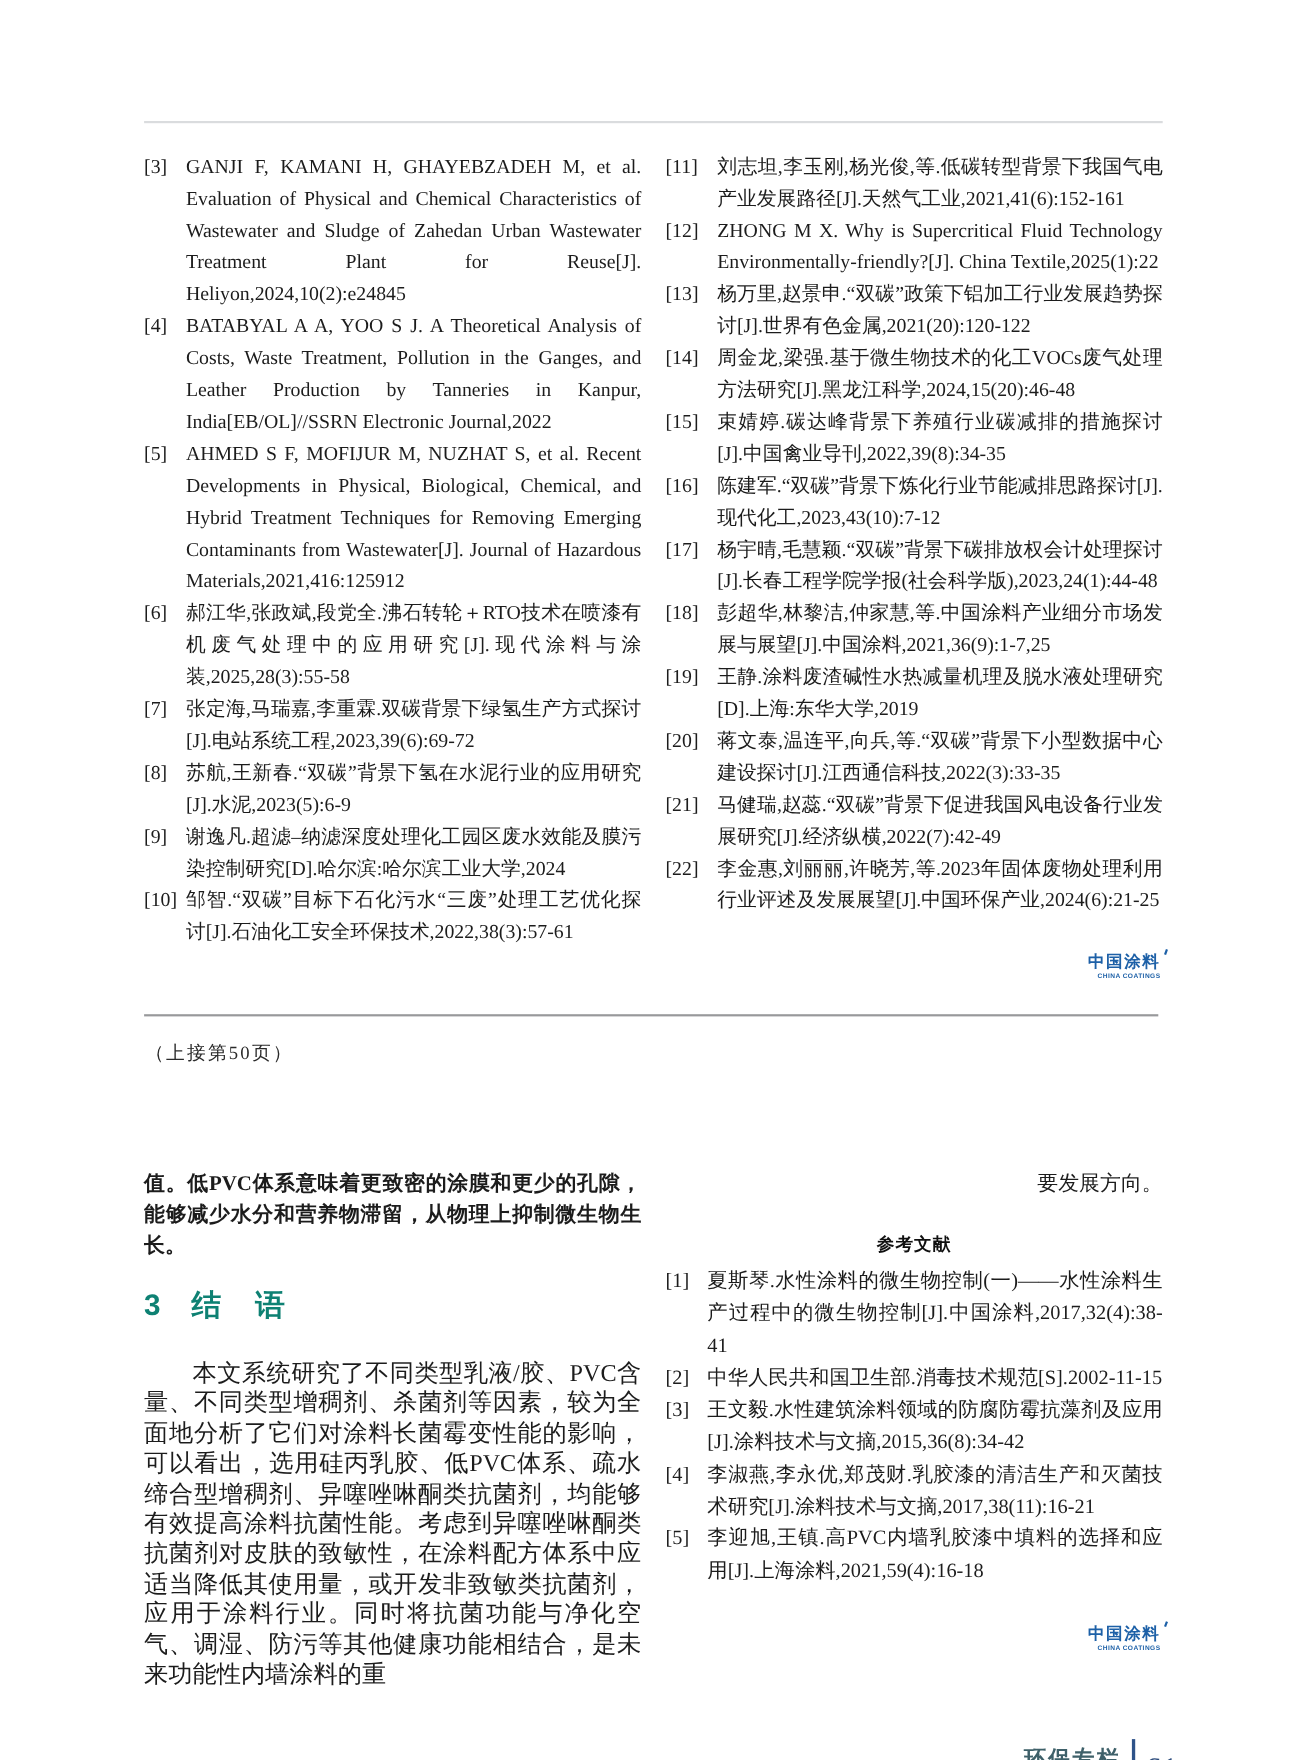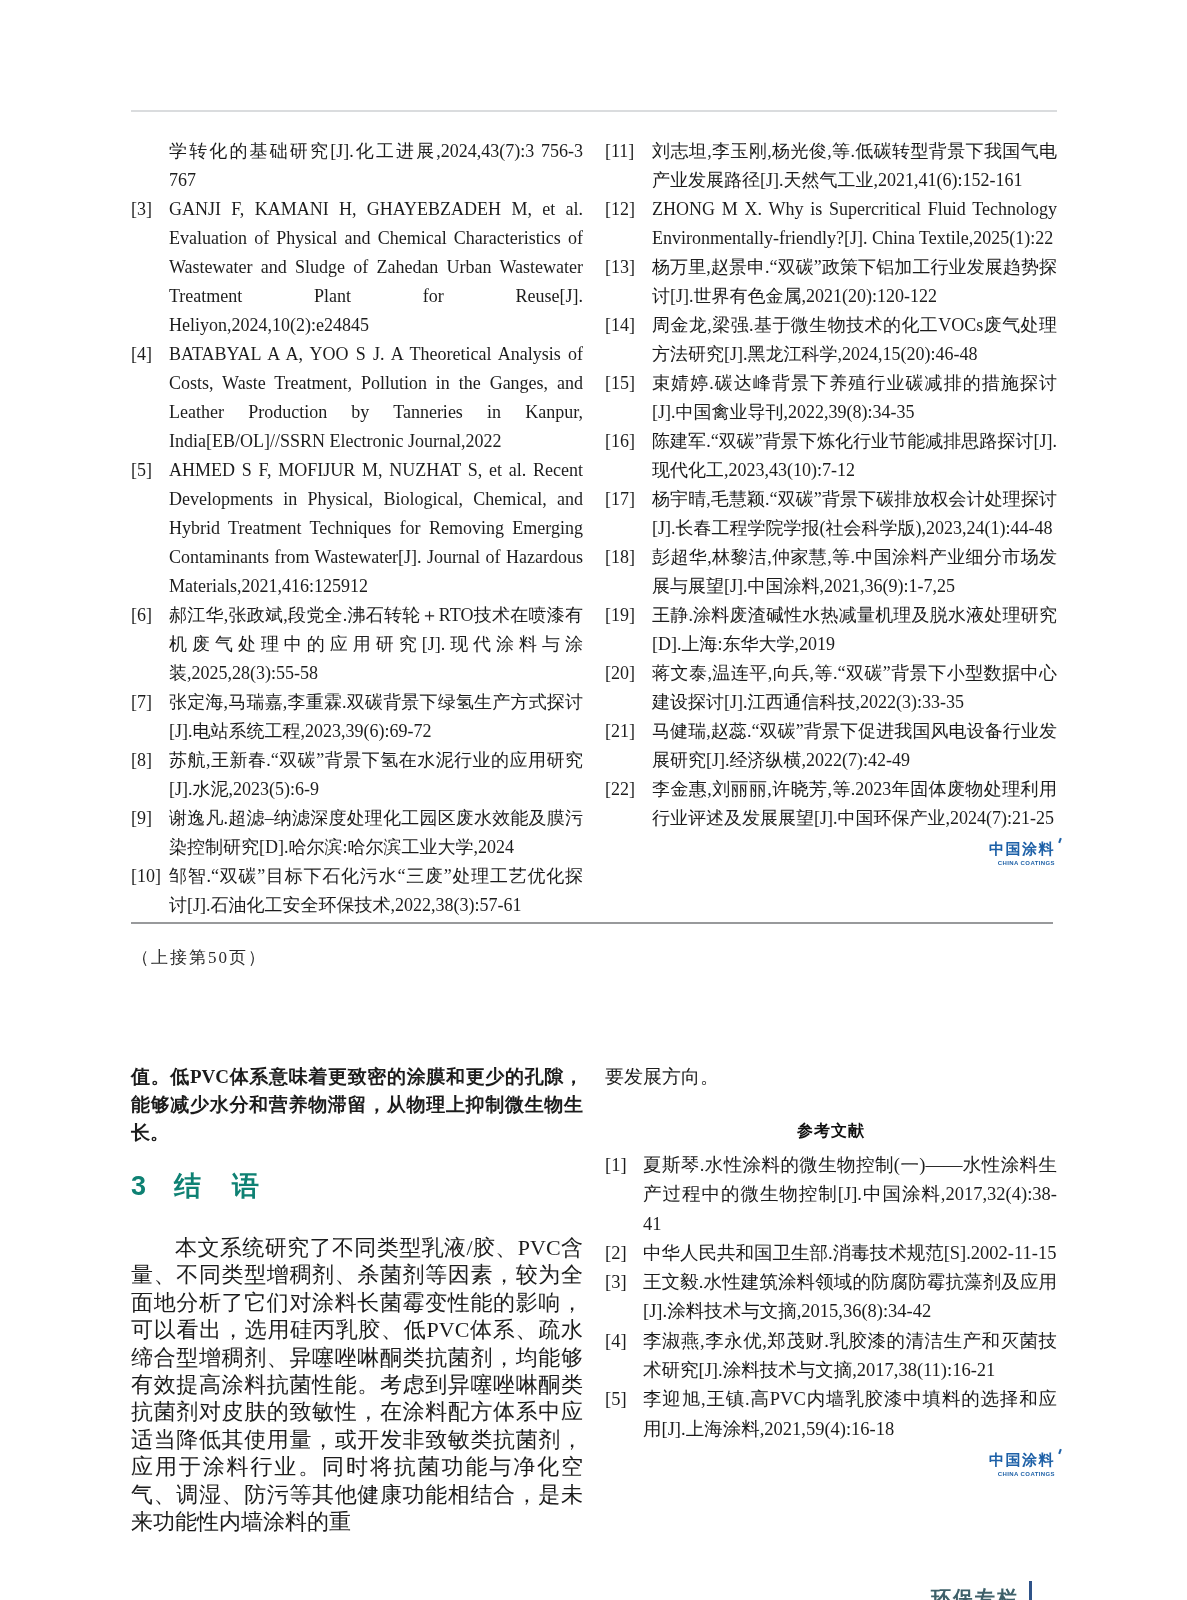--- a/index.html
+++ b/index.html
@@ -39,21 +39,21 @@
 
   
   .brand {
     display:flex; flex-direction:column; align-items:flex-end;
     margin-top:7px; margin-right:2px;
   }
   .brand-cn {
     position:relative;
     color:#1D60A7;
     font-family:"Liberation Sans","DejaVu Sans",sans-serif;
-    font-weight:700; font-size:15px; letter-spacing:1.5px;
+    font-weight:700; font-size:15px; letter-spacing:1.5px;margin-top:25px;
   }
   .brand-tick {
     position:absolute; right:-6px; top:-2px;
     width:2px; height:5px; background:#1D60A7; transform:rotate(20deg);
   }
   .brand-en {
     color:#1D60A7;
     font-family:"Liberation Sans","DejaVu Sans",sans-serif;
     font-weight:700; font-size:6px; letter-spacing:0.4px; margin-top:1px;
   }
@@ -86,21 +86,21 @@
     display:flex; align-items:baseline;
   }
   .section-num { margin-right:28px; }
   .section-title { letter-spacing:2px; }
   .body-para {
     margin-top:30px;
     font-size:22px; line-height:27.4px;
     text-align:justify; text-indent:2em;
   }
 
-  .cont-para { font-size:19px; line-height:28px; }
+  .cont-para { font-size:19px; line-height:28px;text-align:right; }
   .ref-heading {
     margin-top:30px; margin-bottom:9px;
     text-align:center;
     font-family:"Liberation Sans","DejaVu Sans",sans-serif;
     font-weight:700; font-size:16px; color:#101010; letter-spacing:1px;
   }
   .refs-bottom .ref { font-size:18.5px; line-height:29.3px; }
 
   
   .footer {
@@ -128,21 +128,20 @@
 </style>
 </head>
 <body>
 
 <div class="page">
 
   <div class="head-rule"></div>
 
   <div class="refs-top">
     <div class="refs-col refs-col-left">
-        <div class="ref no-label"><span class="ref-text">学转化的基础研究[J].化工进展,2024,43(7):3 756-3 767</span></div>
         <div class="ref"><span class="ref-label">[3]</span><span class="ref-text">GANJI F, KAMANI H, GHAYEBZADEH M, et al. Evaluation of Physical and Chemical Characteristics of Wastewater and Sludge of Zahedan Urban Wastewater Treatment Plant for Reuse[J]. Heliyon,2024,10(2):e24845</span></div>
         <div class="ref"><span class="ref-label">[4]</span><span class="ref-text">BATABYAL A A, YOO S J. A Theoretical Analysis of Costs, Waste Treatment, Pollution in the Ganges, and Leather Production by Tanneries in Kanpur, India[EB/OL]//SSRN Electronic Journal,2022</span></div>
         <div class="ref"><span class="ref-label">[5]</span><span class="ref-text">AHMED S F, MOFIJUR M, NUZHAT S, et al. Recent Developments in Physical, Biological, Chemical, and Hybrid Treatment Techniques for Removing Emerging Contaminants from Wastewater[J]. Journal of Hazardous Materials,2021,416:125912</span></div>
         <div class="ref"><span class="ref-label">[6]</span><span class="ref-text">郝江华,张政斌,段党全.沸石转轮＋RTO技术在喷漆有机废气处理中的应用研究[J].现代涂料与涂装,2025,28(3):55-58</span></div>
         <div class="ref"><span class="ref-label">[7]</span><span class="ref-text">张定海,马瑞嘉,李重霖.双碳背景下绿氢生产方式探讨[J].电站系统工程,2023,39(6):69-72</span></div>
         <div class="ref"><span class="ref-label">[8]</span><span class="ref-text">苏航,王新春.“双碳”背景下氢在水泥行业的应用研究[J].水泥,2023(5):6-9</span></div>
         <div class="ref"><span class="ref-label">[9]</span><span class="ref-text">谢逸凡.超滤–纳滤深度处理化工园区废水效能及膜污染控制研究[D].哈尔滨:哈尔滨工业大学,2024</span></div>
         <div class="ref"><span class="ref-label">[10]</span><span class="ref-text">邹智.“双碳”目标下石化污水“三废”处理工艺优化探讨[J].石油化工安全环保技术,2022,38(3):57-61</span></div>
       </div>
     <div class="refs-col refs-col-right">
@@ -151,21 +150,21 @@
           <div class="ref"><span class="ref-label">[12]</span><span class="ref-text">ZHONG M X. Why is Supercritical Fluid Technology Environmentally-friendly?[J]. China Textile,2025(1):22</span></div>
           <div class="ref"><span class="ref-label">[13]</span><span class="ref-text">杨万里,赵景申.“双碳”政策下铝加工行业发展趋势探讨[J].世界有色金属,2021(20):120-122</span></div>
           <div class="ref"><span class="ref-label">[14]</span><span class="ref-text">周金龙,梁强.基于微生物技术的化工VOCs废气处理方法研究[J].黑龙江科学,2024,15(20):46-48</span></div>
           <div class="ref"><span class="ref-label">[15]</span><span class="ref-text">束婧婷.碳达峰背景下养殖行业碳减排的措施探讨[J].中国禽业导刊,2022,39(8):34-35</span></div>
           <div class="ref"><span class="ref-label">[16]</span><span class="ref-text">陈建军.“双碳”背景下炼化行业节能减排思路探讨[J].现代化工,2023,43(10):7-12</span></div>
           <div class="ref"><span class="ref-label">[17]</span><span class="ref-text">杨宇晴,毛慧颖.“双碳”背景下碳排放权会计处理探讨[J].长春工程学院学报(社会科学版),2023,24(1):44-48</span></div>
           <div class="ref"><span class="ref-label">[18]</span><span class="ref-text">彭超华,林黎洁,仲家慧,等.中国涂料产业细分市场发展与展望[J].中国涂料,2021,36(9):1-7,25</span></div>
           <div class="ref"><span class="ref-label">[19]</span><span class="ref-text">王静.涂料废渣碱性水热减量机理及脱水液处理研究[D].上海:东华大学,2019</span></div>
           <div class="ref"><span class="ref-label">[20]</span><span class="ref-text">蒋文泰,温连平,向兵,等.“双碳”背景下小型数据中心建设探讨[J].江西通信科技,2022(3):33-35</span></div>
           <div class="ref"><span class="ref-label">[21]</span><span class="ref-text">马健瑞,赵蕊.“双碳”背景下促进我国风电设备行业发展研究[J].经济纵横,2022(7):42-49</span></div>
-          <div class="ref"><span class="ref-label">[22]</span><span class="ref-text">李金惠,刘丽丽,许晓芳,等.2023年固体废物处理利用行业评述及发展展望[J].中国环保产业,2024(7):21-25</span></div>
+          <div class="ref"><span class="ref-label">[22]</span><span class="ref-text">李金惠,刘丽丽,许晓芳,等.2023年固体废物处理利用行业评述及发展展望[J].中国环保产业,2024(6):21-25</span></div>
         </div>
       <div class="brand">
         <div class="brand-cn">中国涂料<span class="brand-tick"></span></div>
         <div class="brand-en">CHINA COATINGS</div>
       </div>
     </div>
   </div>
 
   <div class="mid-divider"></div>
   <div class="continuation-note">（上接第50页）</div>

